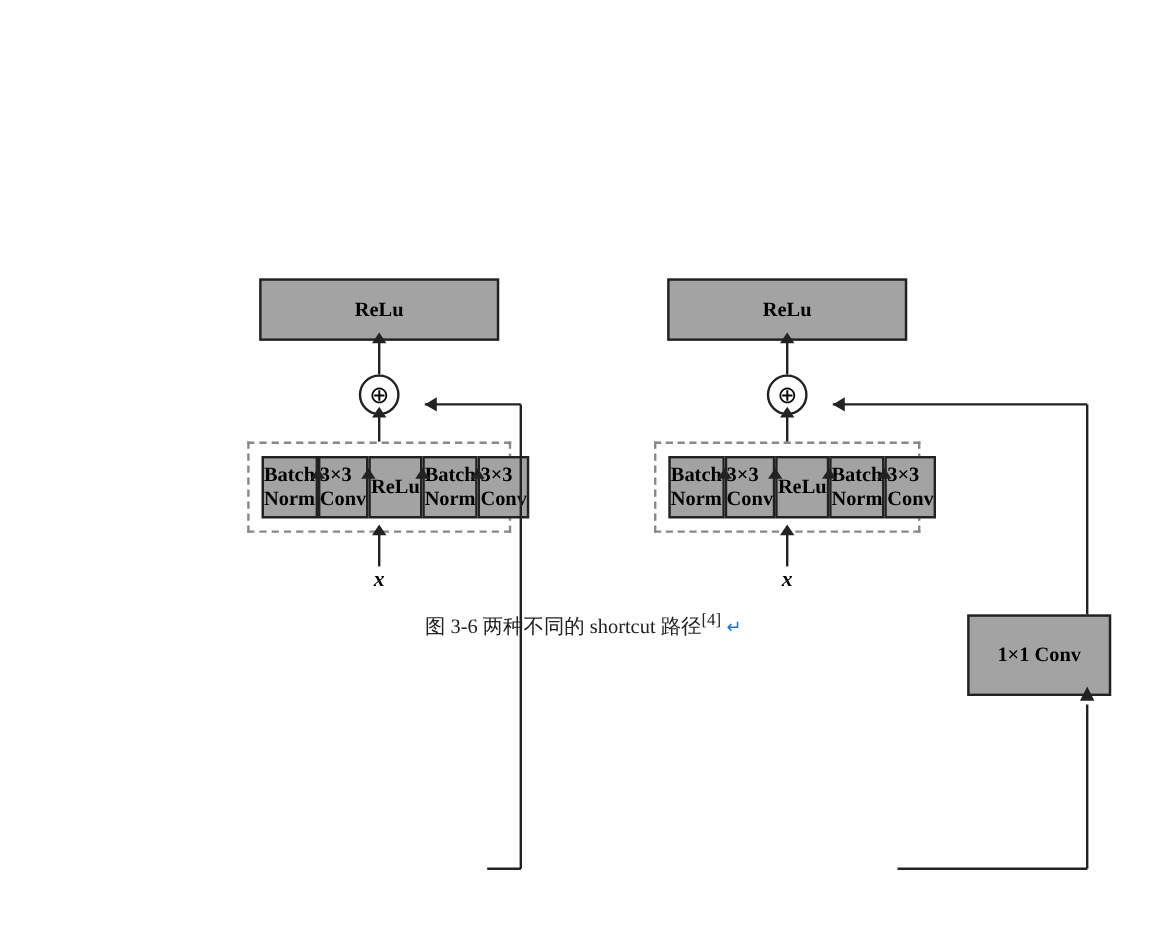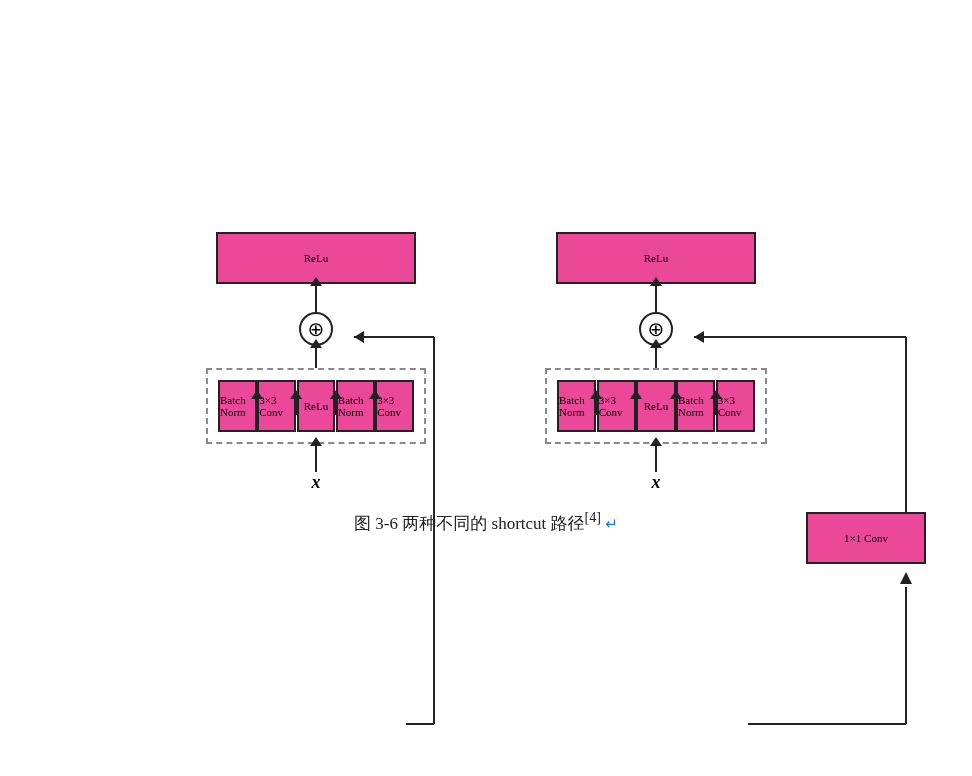--- a/index.html
+++ b/index.html
@@ -24,26 +24,26 @@
       flex-direction: row;
       justify-content: center;
       align-items: flex-end;
       gap: 80px;
       width: 100%;
       padding: 0 40px;
     }
     
     .node-box {
       border: 2px solid #222;
-      background: #ec4899;
-      display: flex;
-      justify-content: center;
-      align-items: center;
-      font-size: 11px;
-      font-weight: 400;
+      background: #a3a3a3;
+      display: flex;
+      justify-content: center;
+      align-items: center;
+      font-size: 17px;
+      font-weight: 700;
     }
 
     
     .arrow-up {
       width: 2px;
       background: #222;
       position: relative;
       margin: 0 auto;
     }
     .arrow-up::after {
@@ -240,21 +240,21 @@
             <span>3×3 Conv</span>
           </div>
 
         </div>
 
         <div class="arrow-up" style="height:28px;"></div>
         <span style="font-style:italic;font-size:18px;font-weight:bold;">x</span>
 
       </div>
 
-      <div class="node-box" style="width:120px;height:52px;position:absolute;left:280px;top:280px;">
+      <div class="node-box" style="width:120px;height:68px;position:absolute;left:280px;top:280px;">
         <span>1×1 Conv</span>
       </div>
 
     </div>
 
   </div>
 
   <div class="caption">
     <span>图 3-6  两种不同的 shortcut 路径</span><sup>[4]</sup>
     <span class="caption-arrow">↵</span>

